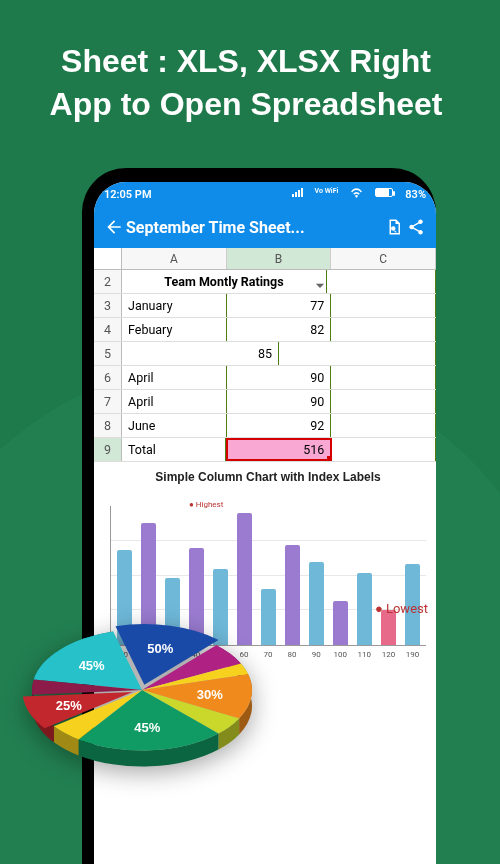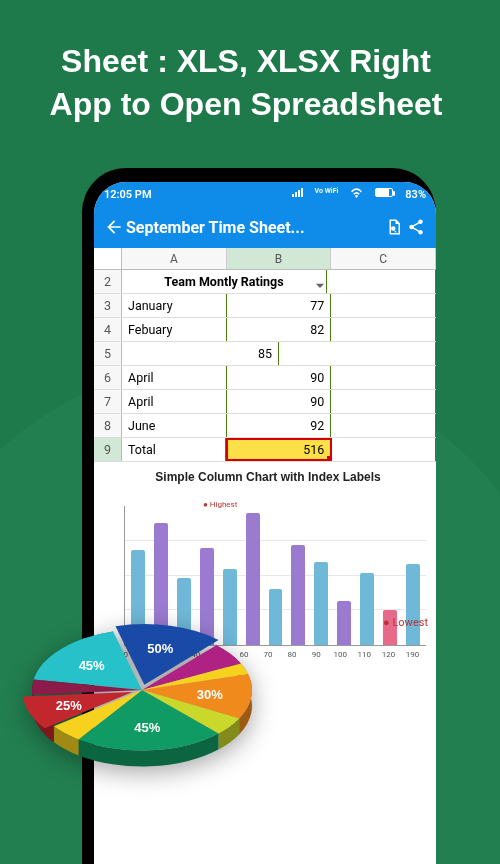--- a/index.html
+++ b/index.html
@@ -89,49 +89,49 @@
   .sheet { flex:1; overflow:hidden; display:flex; flex-direction:column; }
   .row { display:flex; height:24px; border-bottom:1px solid #ddd; font-size:12.5px; }
   .row .rn { width:28px; text-align:center; line-height:24px; color:#555; border-right:1px solid #bbb; background:#f7f7f7;}
   .row.sel .rn { background:#d2e8d7;}
   .row .cell { flex:1; border-right:1px solid #4d7c0f; padding:0 6px; line-height:24px; overflow:hidden; white-space:nowrap; }
   .row .cell.b { text-align:right; }
   .row.head .cell.a { font-weight:700; text-align:center; position:relative;}
   .row.head .cell.a .filter { position:absolute; right:2px; top:4px; font-size:10px; color:#666;} 
 
   .cell.total-b {
-    background:#fde047;
+    background:#f9a8d4;
     border:2px solid #d40000;
     line-height:20px;
     position:relative;
   }
   .cell.total-b::after{
     content:""; position:absolute; right:-3px; bottom:-3px;
     width:6px; height:6px; background:#d40000;
   }
 
   
   .chart-wrap {
     padding: 4px 6px 90px 12px;
     display:flex; flex-direction:column;
     position:relative;
   }
   .chart-title { font-size:12px; font-weight:700; text-align:center; margin:4px 0 22px 0; color:#222; font-family: "Arial Black", Arial, sans-serif;}
   .plot {
     position:relative; height:140px;
     border-left:1px solid #999; border-bottom:1px solid #999;
-    margin-left:18px; margin-right:4px;
+    margin-left:4px; margin-right:4px;
   }
   .plot .grid div{ position:absolute; left:0; right:0; border-top:1px solid #e8e8e8; }
   .bars { position:absolute; left:6px; right:6px; bottom:0; top:0; display:flex; align-items:flex-end; gap:9px;}
   .bars .bar { flex:1; border-radius:2px 2px 0 0; position:relative;}
   .xaxis { display:flex; gap:9px; margin:4px 10px 0 10px; }
   .xaxis span { flex:1; text-align:center; font-size:8px; color:#555;}
   .ann-hi { position:absolute; top:-6px; left:78px; font-size:8px; color:#b33;}
-  .ann-lo { position:absolute; bottom:16px; right:-2px; font-size:11px; color:#b33;}
+  .ann-lo { position:absolute; bottom:29px; right:-2px; font-size:13px; color:#b33;}
 
   
   .pie-wrap {
     position:absolute; z-index:5;
     left:12px; top:560px;
     width:260px; height:260px;
     filter: drop-shadow(0 6px 12px rgba(0,0,0,.35));
   }
   .pie-wrap svg { width:100%; height:100%; overflow:visible;}
   .slice-lbl {

